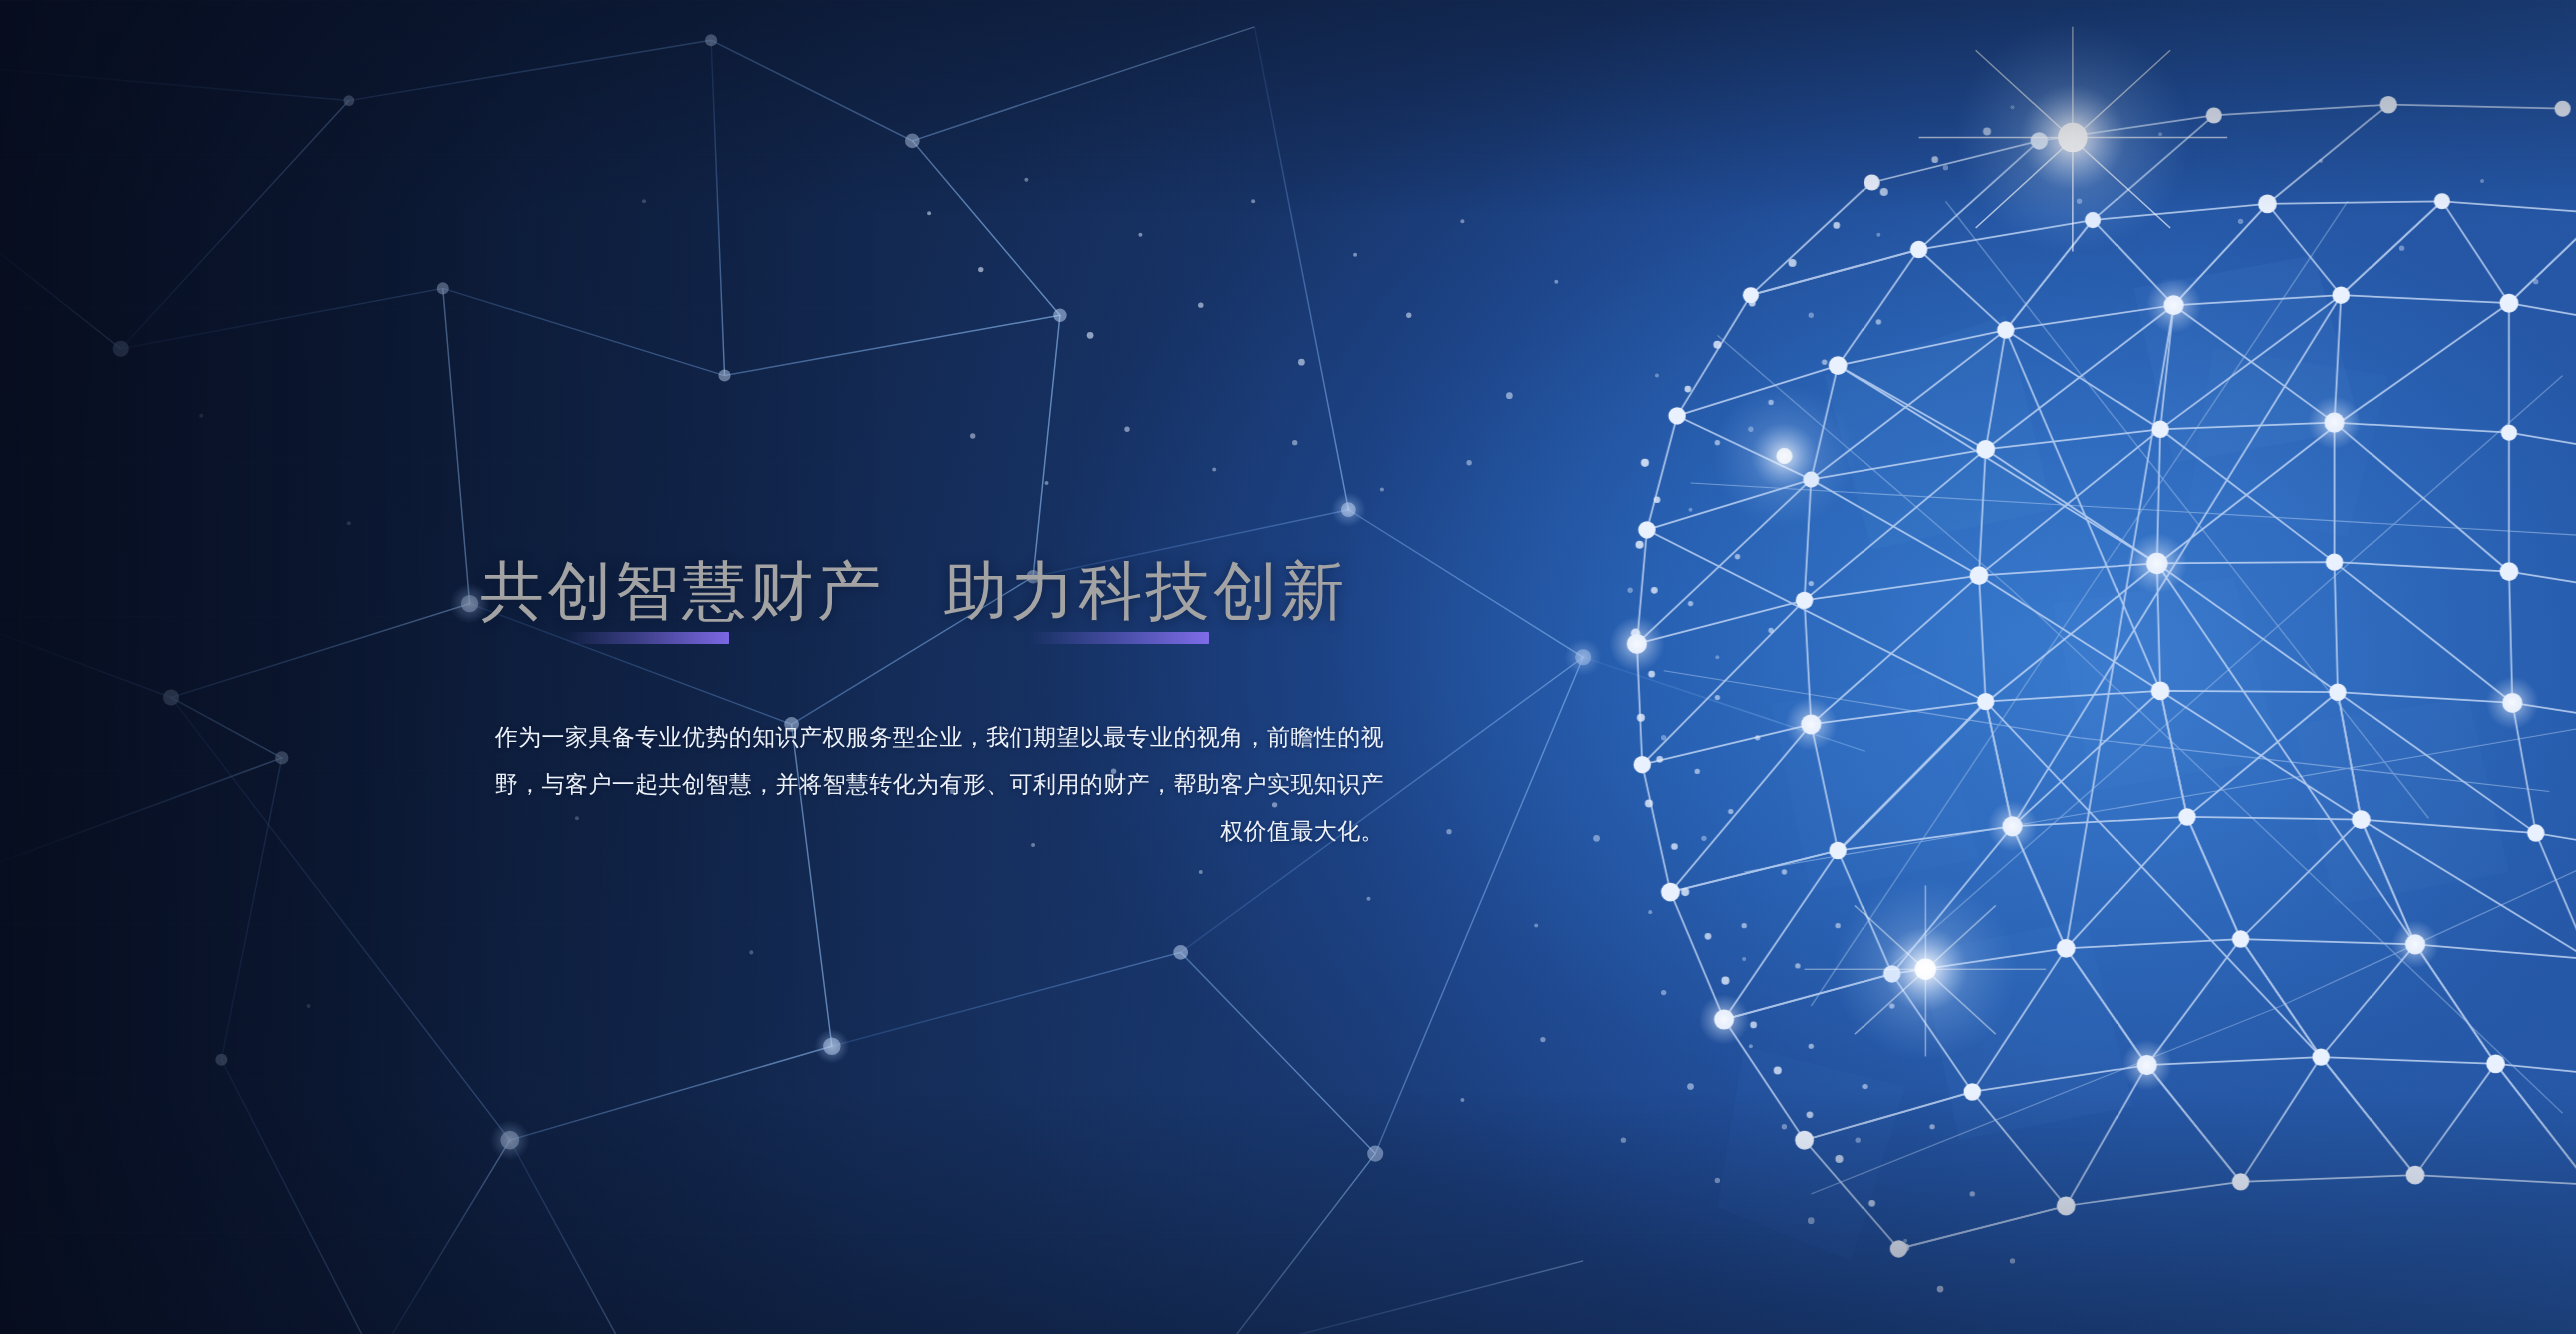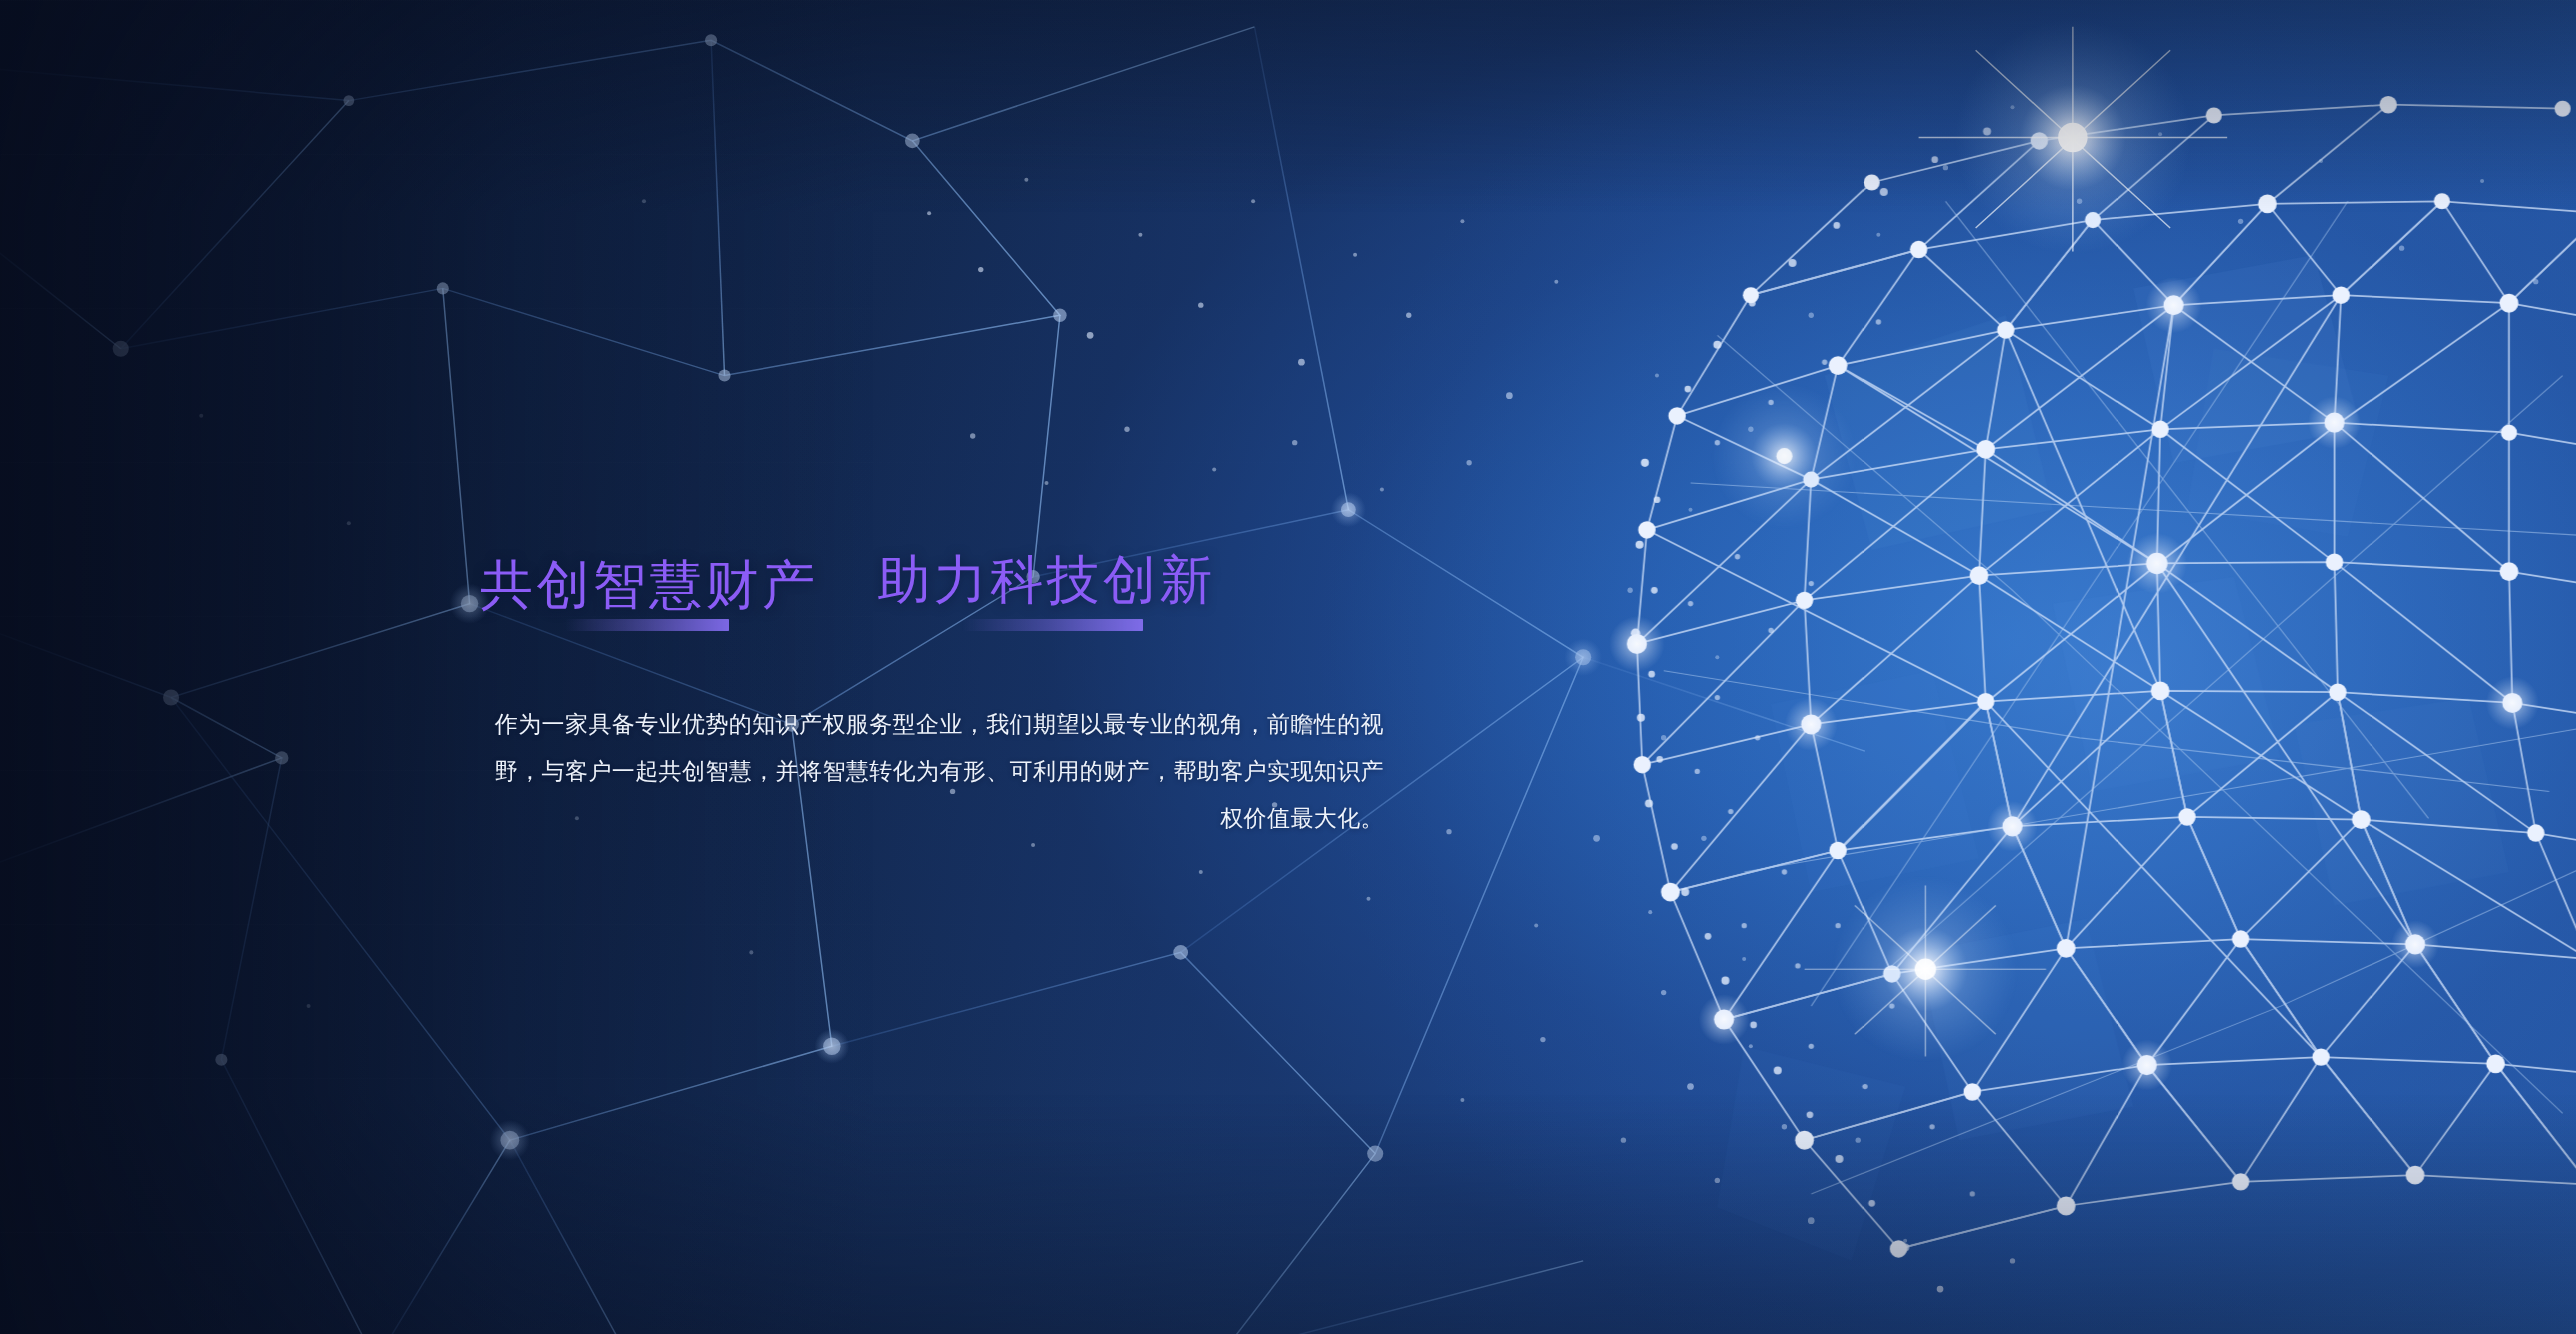--- a/index.html
+++ b/index.html
@@ -70,27 +70,27 @@
     top: 554px;
     width: 939px;
   }
   .headline {
     display: flex;
     align-items: flex-start;
     color: #ffffff;
     white-space: nowrap;
   }
   .hl-group { position: relative; }
-  .hl-group + .hl-group { margin-left: 59px; font-family: Liberation Mono, monospace; }
+  .hl-group + .hl-group { margin-left: 59px; }
   .hl-text {
-    font-size: 53px;
+    font-size: 64px;
     line-height: 1.16;
     font-weight: 400;
     letter-spacing: 3.4px;
-    color: #8b5cf6;
+    color: #a3a3a3;
     text-shadow: 0 1.3px 10.7px rgba(6,16,42,0.55);
   }
   .hl-bar {
     position: absolute;
     height: 12px;
     bottom: -16px;
     border-radius: 0.7px;
   }
   .hl-bar.b1 {
     left: 85px;

